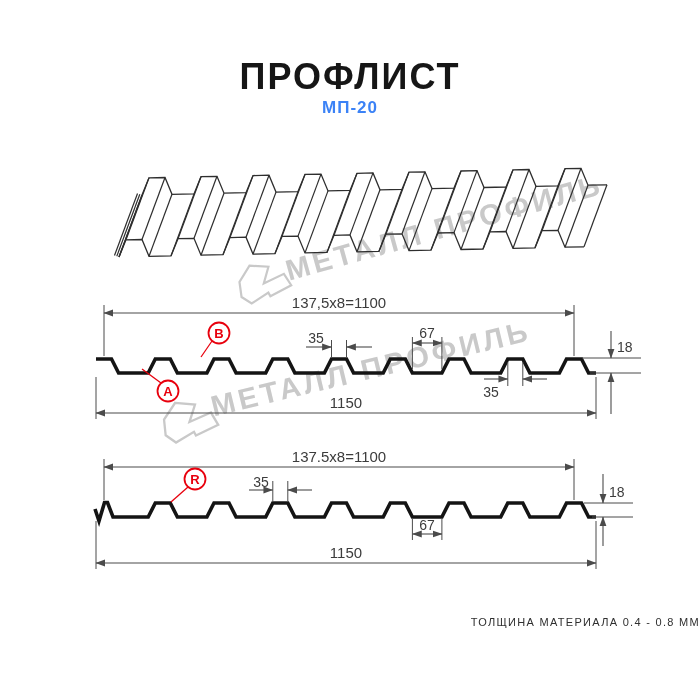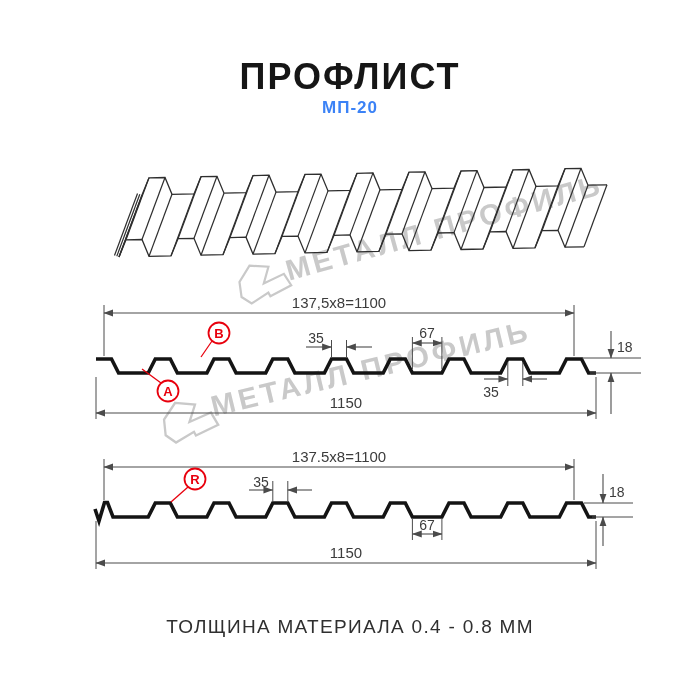--- a/index.html
+++ b/index.html
@@ -2,22 +2,22 @@
 <html><head>
 <meta charset="utf-8">
 <style>
   html,body{margin:0;padding:0;background:#fff;}
   .canvas{position:relative;width:700px;height:700px;background:#fff;overflow:hidden;
           font-family:Liberation Sans, sans-serif;}
   .title{position:absolute;top:56px;left:0;width:700px;text-align:center;
          font-size:36px;font-weight:700;letter-spacing:2px;color:#161616;}
   .subtitle{position:absolute;top:98px;left:0;width:700px;text-align:center;
          font-size:17px;font-weight:600;letter-spacing:1px;color:#3b82f6;}
-  .footer{position:absolute;top:616px;left:0;width:700px;text-align:center;
-         font-size:19px;font-weight:500;letter-spacing:1.3px;color:#2f2f2f;}
+  .footer{position:absolute;top:616px;left:0;width:700px;text-align:right;
+         font-size:11px;font-weight:500;letter-spacing:1.3px;color:#2f2f2f;}
   svg{position:absolute;top:0;left:0;}
   .dimline{stroke:#4b4b4b;stroke-width:1.1;fill:none;}
   .extline{stroke:#4b4b4b;stroke-width:1;fill:none;}
   .profile{stroke:#141414;stroke-width:3.6;fill:none;stroke-linejoin:miter;}
   .dimtxt{font-size:15px;fill:#3c3c3c;}
   .dimtxt-s{font-size:14px;fill:#3c3c3c;}
   .red-ln{stroke:#e8000d;stroke-width:1.3;fill:none;}
   .red-ci{stroke:#e8000d;stroke-width:1.8;fill:none;}
   .red-tx{font-size:13px;font-weight:700;fill:#e8000d;text-anchor:middle;}
   .wm-tx{font-size:29px;font-weight:700;letter-spacing:3.5px;fill:#c9c9c9;}

